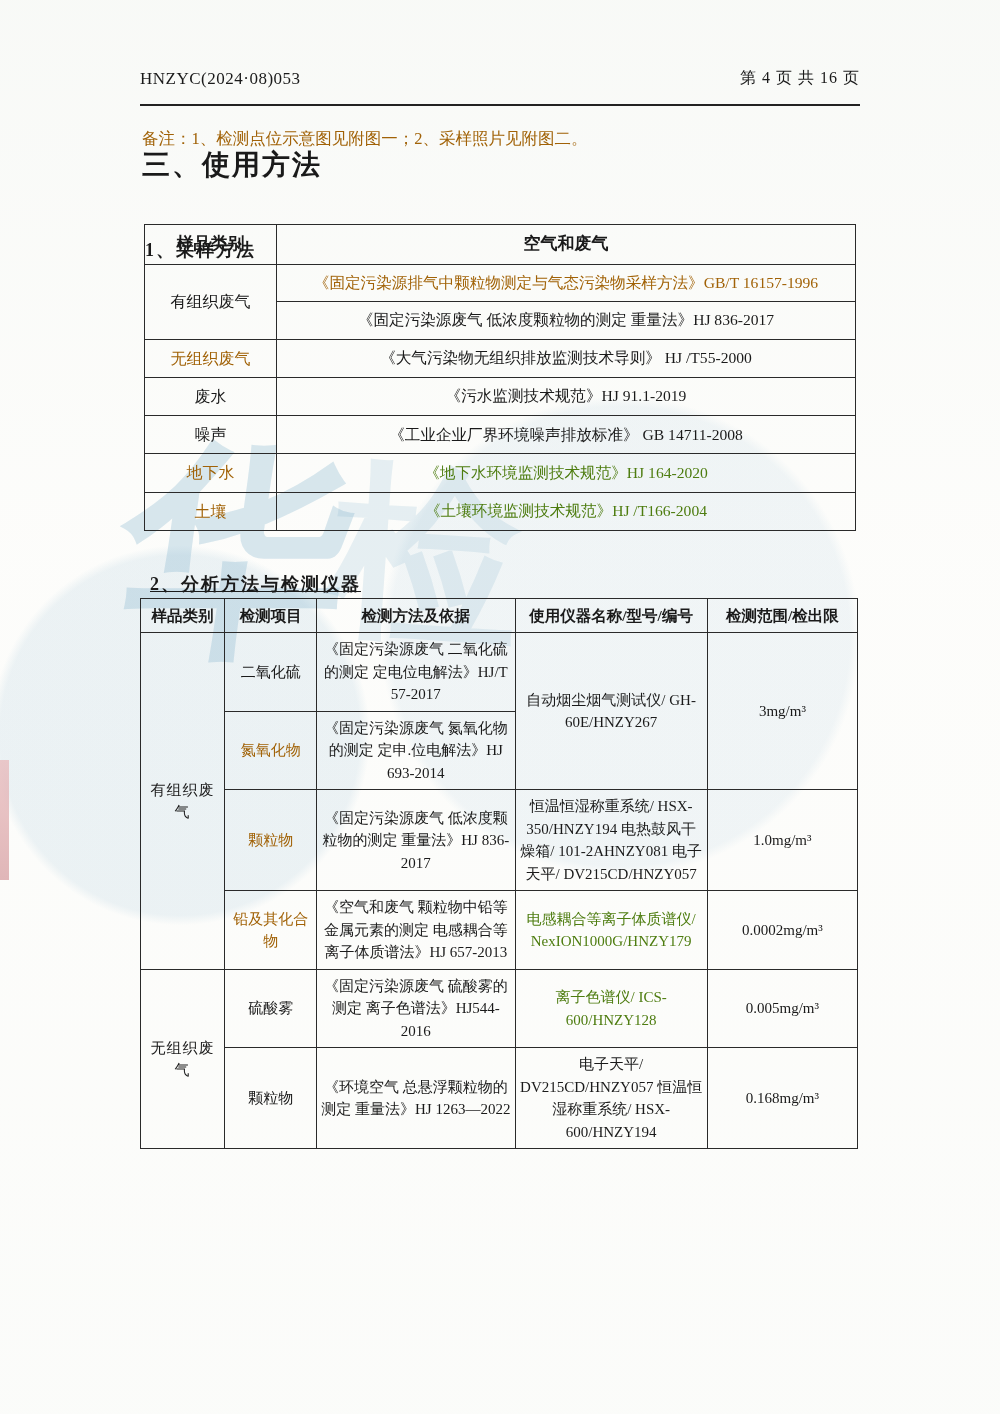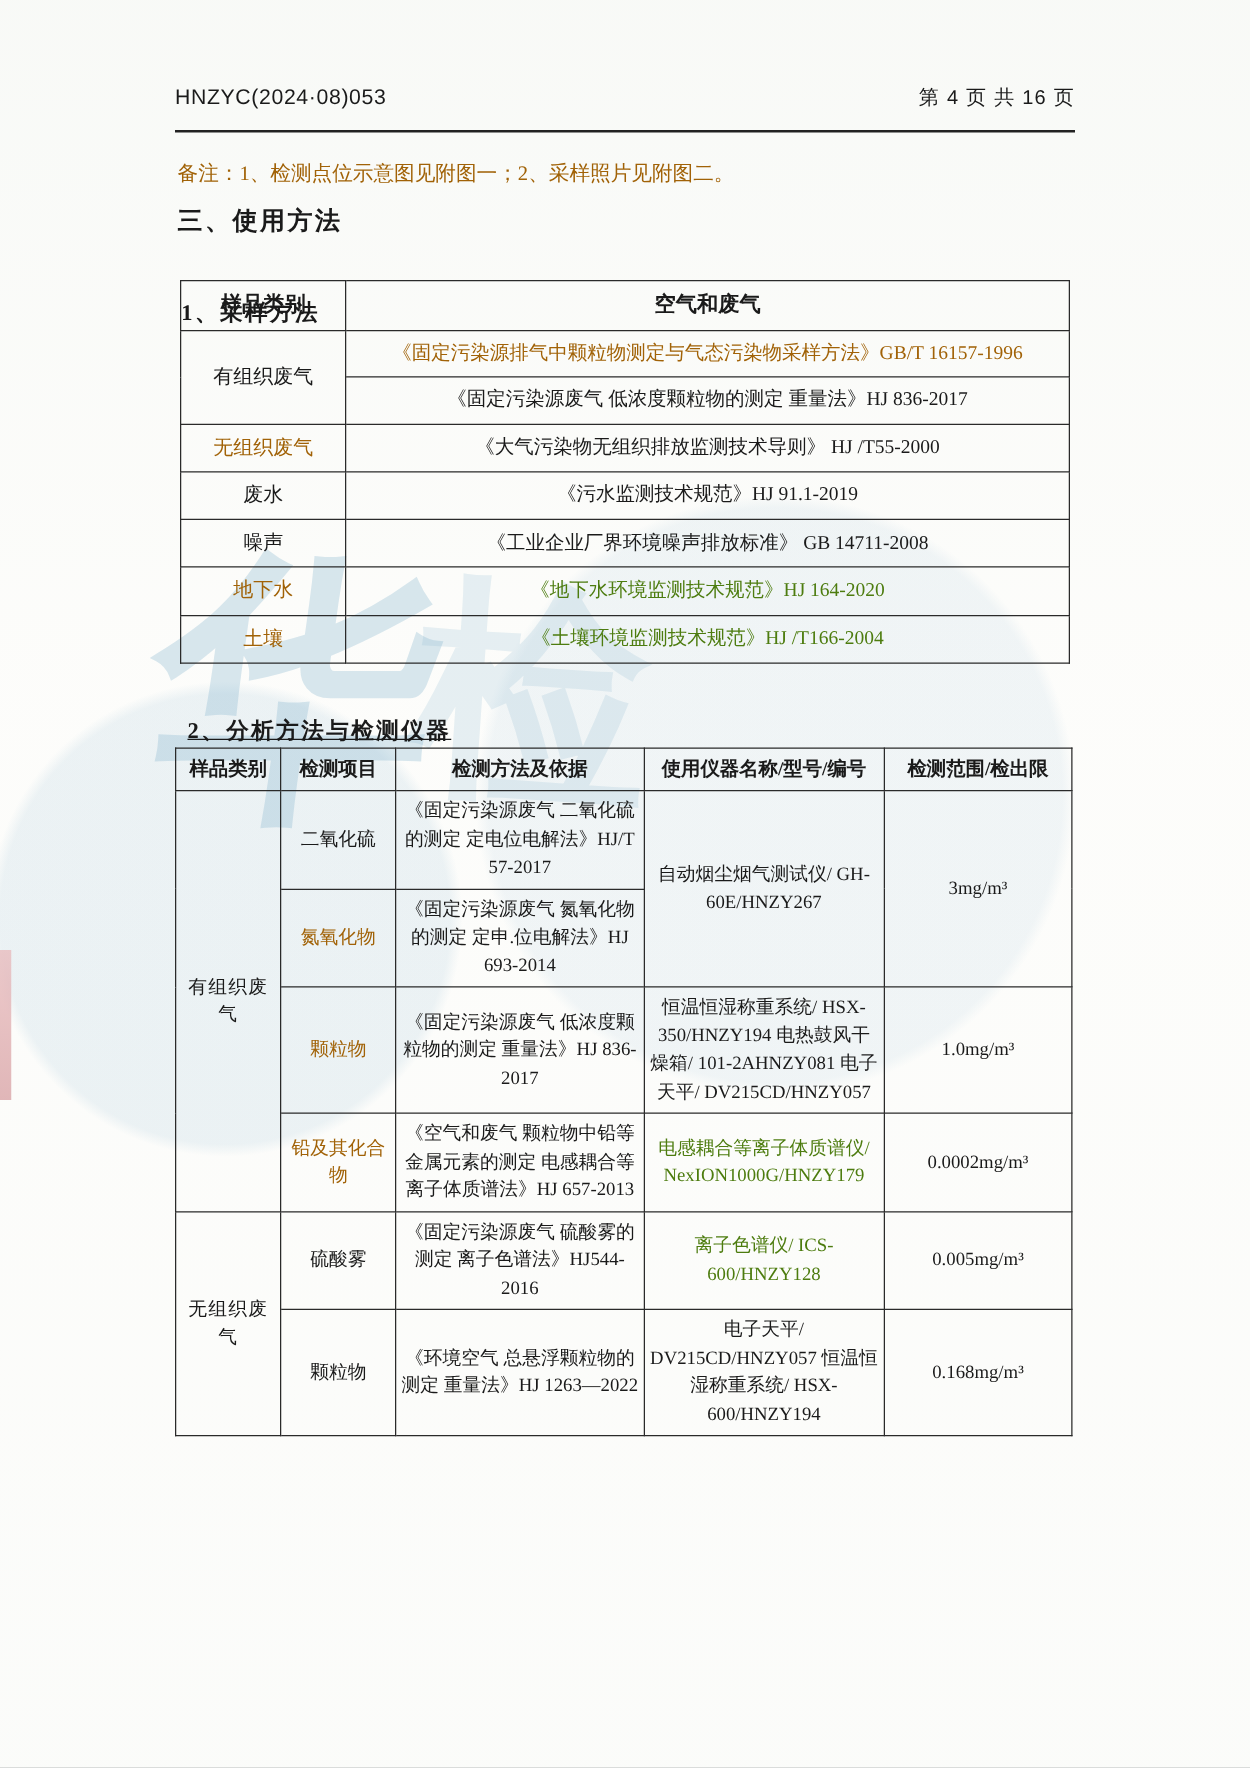--- a/index.html
+++ b/index.html
@@ -40,23 +40,23 @@
   }
   .wm1 { left: 120px; top: 400px; font-size: 230px; transform: skewX(-8deg); }
   .wm2 { left: 330px; top: 430px; font-size: 190px; transform: rotate(4deg); color: rgba(128,178,206,0.18); }
   .content { position: relative; z-index: 2; }
 
   .header {
     position: absolute;
     top: 68px; left: 140px; right: 140px;
     display: flex;
     justify-content: space-between;
-    align-items: flex-start;
+    align-items: flex-end;
     font-size: 17px;
-    font-family: Liberation Sans, sans-serif;
+    font-family: Liberation Serif, serif;
   }
   .header .doc-no { letter-spacing: 0.5px; }
   .header .pg { font-size: 16px; letter-spacing: 1px; }
   .hline {
     position: absolute;
     top: 104px; left: 140px; right: 140px;
     border-top: 2px solid #222;
   }
 
   .note {
@@ -65,21 +65,21 @@
     font-size: 16.5px;
     color: #3a3a3a;
   }
 
   .sec-title {
     position: absolute;
     left: 142px;
     font-weight: bold;
     letter-spacing: 2px;
   }
-  .sec-h2 { top: 163px; font-size: 20px; }
+  .sec-h2 { top: 146px; font-size: 28px; }
   .sec-h3a { top: 196px; font-size: 18px; left: 145px; margin-top: 42px; }
   .sec-h3b { top: 572px; font-size: 18px; left: 150px; text-decoration: underline; }
 
   table {
     border-collapse: collapse;
     table-layout: fixed;
   }
   .tbl1 {
     position: absolute;
     top: 224px; left: 144px;

